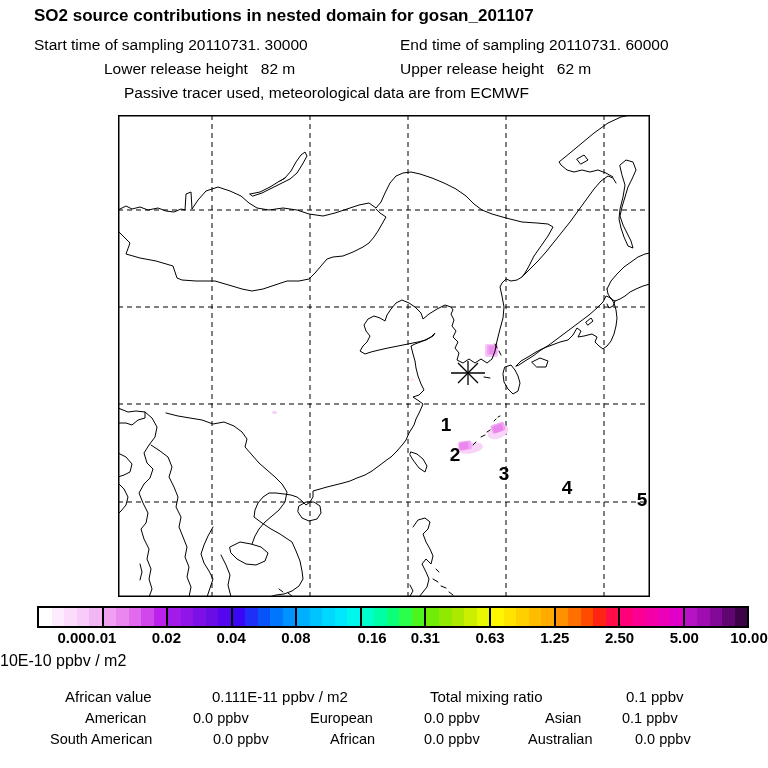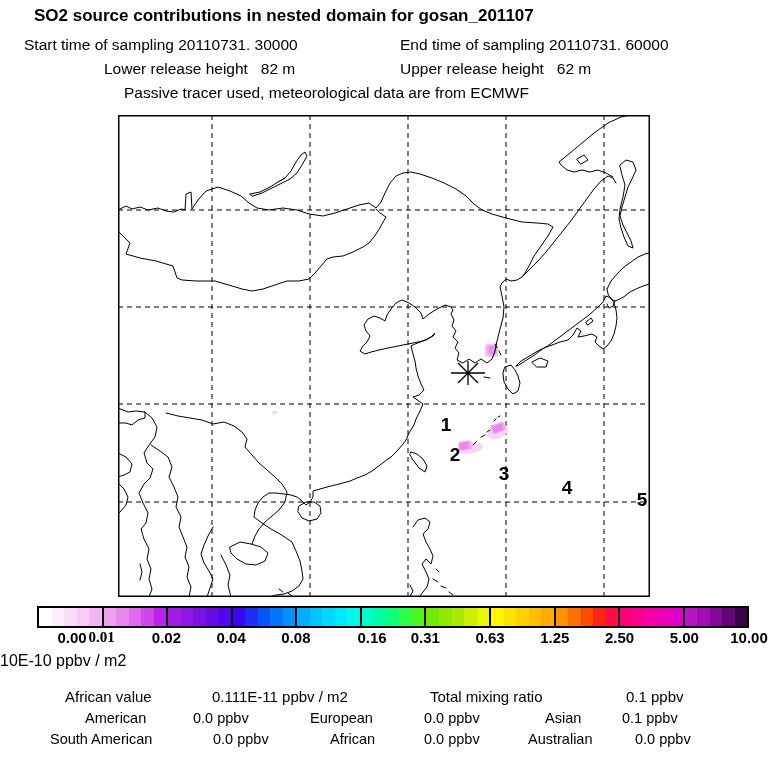--- a/index.html
+++ b/index.html
@@ -23,21 +23,21 @@
   .grid{stroke:#000;stroke-width:1;stroke-dasharray:5 4;fill:none;}
   .frame{fill:none;stroke:#000;stroke-width:1.5;}
   .traj-label{font-family:"Liberation Sans",sans-serif;font-size:19px;font-weight:bold;
               text-anchor:middle;fill:#000;}
   .marker-line{stroke:#000;stroke-width:1.3;}
 </style>
 </head>
 <body>
 
 <div class="hdr title" style="left:34px;top:6px">SO2 source contributions in nested domain for gosan_201107</div>
-<div class="hdr sub" style="left:24px;top:36px">Start time of sampling 20110731. 30000</div>
+<div class="hdr sub" style="left:34px;top:36px">Start time of sampling 20110731. 30000</div>
 <div class="hdr sub" style="left:400px;top:36px">End time of sampling 20110731. 60000</div>
 <div class="hdr sub" style="left:104px;top:60px">Lower release height   82 m</div>
 <div class="hdr sub" style="left:400px;top:60px">Upper release height   62 m</div>
 <div class="hdr sub" style="left:124px;top:84px">Passive tracer used, meteorological data are from ECMWF</div>
 
 <div class="map-frame">
 <svg id="mapsvg" width="532" height="482" viewBox="0 0 532 482">
 
   <g>
     <line class="grid" x1="94" y1="0" x2="94" y2="482"></line>
@@ -160,21 +160,21 @@
     <div class="cb-cell" style="background: rgb(236, 0, 185);"></div>
     <div class="cb-cell" style="background: rgb(224, 0, 201);"></div>
     <div class="cb-cell seg-start" style="background: rgb(182, 19, 196);"></div>
     <div class="cb-cell" style="background: rgb(160, 14, 178);"></div>
     <div class="cb-cell" style="background: rgb(131, 10, 152);"></div>
     <div class="cb-cell" style="background: rgb(96, 6, 114);"></div>
     <div class="cb-cell" style="background: rgb(60, 3, 71);"></div>
   </div>
 <div id="cb-ticks">
     <span class="cb-tick" style="left: 37px; margin-left: 35px;">0.00</span>
-    <span class="cb-tick" style="left: 101.727px; font-family: Liberation Serif, serif;">0.01</span>
+    <span class="cb-tick" style="left: 101.727px;">0.01</span>
     <span class="cb-tick" style="left: 166.455px;">0.02</span>
     <span class="cb-tick" style="left: 231.182px;">0.04</span>
     <span class="cb-tick" style="left: 295.909px;">0.08</span>
     <span class="cb-tick" style="left: 372px;">0.16</span>
     <span class="cb-tick" style="left: 425.364px;">0.31</span>
     <span class="cb-tick" style="left: 490.091px;">0.63</span>
     <span class="cb-tick" style="left: 554.818px;">1.25</span>
     <span class="cb-tick" style="left: 619.545px;">2.50</span>
     <span class="cb-tick" style="left: 684.273px;">5.00</span>
     <span class="cb-tick" style="left: 749px;">10.00</span>

